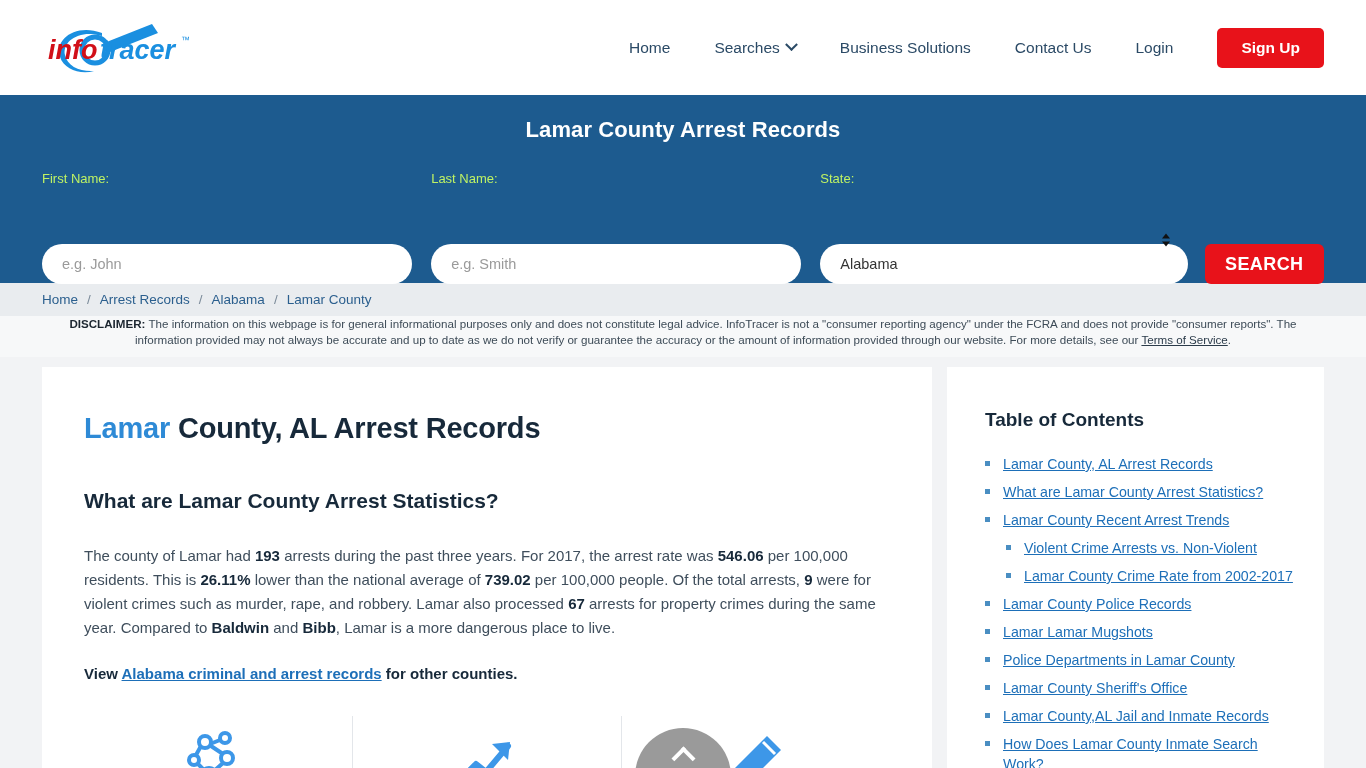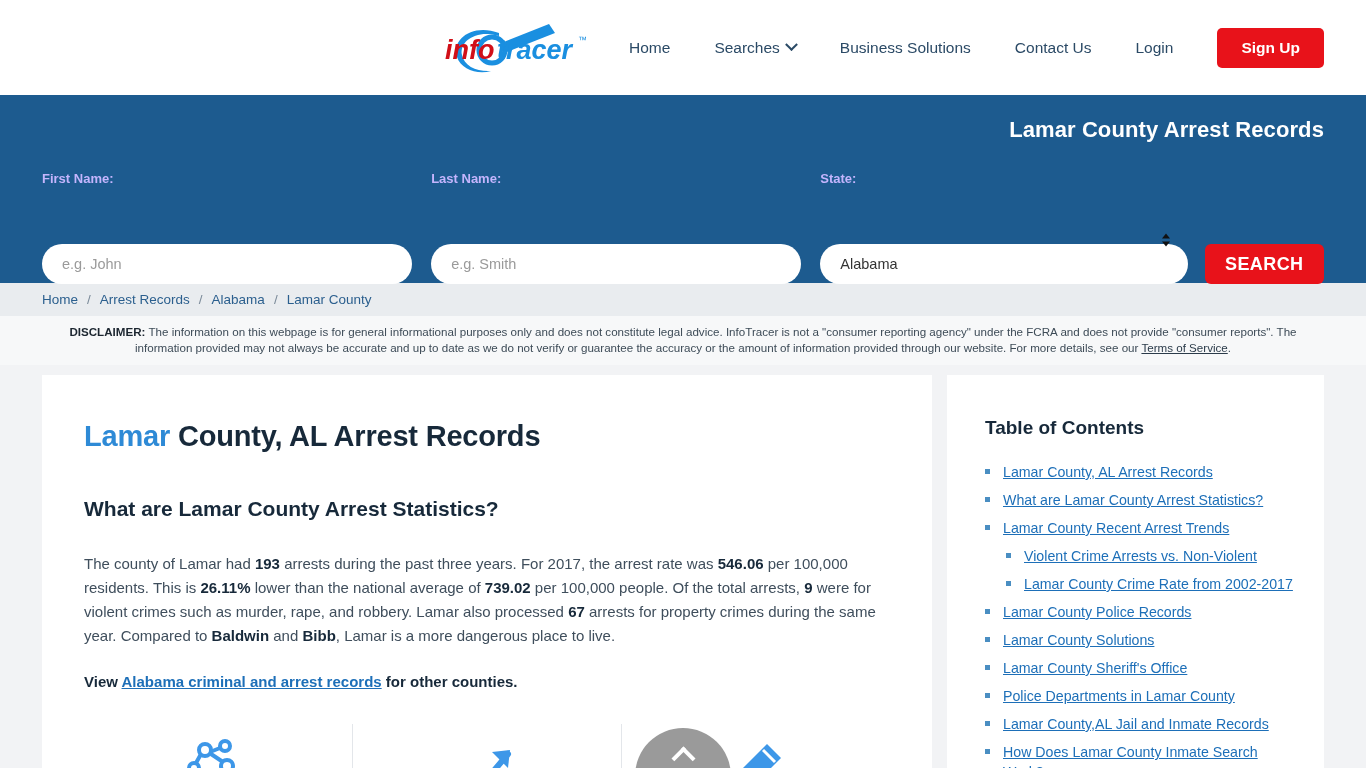--- a/index.html
+++ b/index.html
@@ -9,21 +9,21 @@
     background: #f2f3f5;
     overflow: hidden;
   }
 
   
   .site-header {
     height: 95px;
     background: #ffffff;
     display: flex;
     align-items: center;
-    justify-content: flex-end;
+    justify-content: space-between;
     padding: 0 42px 0 40px;
     position: relative;
   }
   .logo-wrap { display: flex; align-items: center; height: 60px; }
   .logo-svg { display: block; }
 
   .main-nav { display: flex; align-items: center; gap: 0; }
   .nav-item {
     color: #2b4a66;
     font-size: 15.5px;
@@ -57,33 +57,33 @@
   .search-banner {
     background: #1d5b8f;
     height: 188px;
     padding: 22px 42px 0 42px;
     position: relative;
   }
   .banner-title {
     color: #ffffff;
     font-size: 22px;
     font-weight: bold;
-    text-align: right;
+    text-align: center;
     letter-spacing: .1px;
     margin-bottom: 28px;
   }
   .search-row { display: flex; align-items: flex-end; gap: 0; }
   .field-group { display: flex; flex-direction: column; }
   .fg-first { width: 378px; margin-right: 19px; }
   .fg-last  { width: 378px; margin-right: 19px; }
   .fg-state { width: 375px; margin-right: 17px; }
   .field-label {
-    color: #c4b5fd;
+    color: #bef264;
     font-size: 13px;
-    font-weight: bold;
+    font-weight: normal;
     margin-bottom: 10px;
   }
   .text-input, .state-select {
     height: 40px;
     border-radius: 20px;
     border: none;
     outline: none;
     background: #fff;
     padding: 0 20px;
     font-size: 14.5px;
@@ -133,21 +133,21 @@
     padding: 0 42px;
     font-size: 13.5px;
   }
   .crumb { color: #2b5f8e; text-decoration: none; cursor: pointer; }
   .crumb.current { color: #2b5f8e; }
   .crumb-sep { color: #7b8a99; margin: 0 9px; }
 
   
   .disclaimer-bar {
     background: #f7f8f9;
-    padding: 8px 44px 10px 44px;
+    padding: 0 44px 10px 44px;
     text-align: center;
     font-size: 11.6px;
     line-height: 15.5px;
     color: #3d4b57;
   }
   .disclaimer-bar b { color: #1c2630; }
   .tos-link { color: #2b3b4a; text-decoration: underline; cursor: pointer; }
 
   
   .page-body {
@@ -419,29 +419,29 @@
       <li class="toc-li sub">
           <span class="bullet"></span>
           <a class="toc-link">Lamar County Crime Rate from 2002-2017</a>
         </li>
       <li class="toc-li">
           <span class="bullet"></span>
           <a class="toc-link">Lamar County Police Records</a>
         </li>
       <li class="toc-li">
           <span class="bullet"></span>
-          <a class="toc-link">Lamar County Solutions</a>
+          <a class="toc-link">Lamar Lamar Mugshots</a>
+        </li>
+      <li class="toc-li">
+          <span class="bullet"></span>
+          <a class="toc-link">Police Departments in Lamar County</a>
         </li>
       <li class="toc-li">
           <span class="bullet"></span>
           <a class="toc-link">Lamar County Sheriff's Office</a>
-        </li>
-      <li class="toc-li">
-          <span class="bullet"></span>
-          <a class="toc-link">Police Departments in Lamar County</a>
         </li>
       <li class="toc-li">
           <span class="bullet"></span>
           <a class="toc-link">Lamar County,AL Jail and Inmate Records</a>
         </li>
       <li class="toc-li">
           <span class="bullet"></span>
           <a class="toc-link">How Does Lamar County Inmate Search Work?</a>
         </li>
     </ul>

